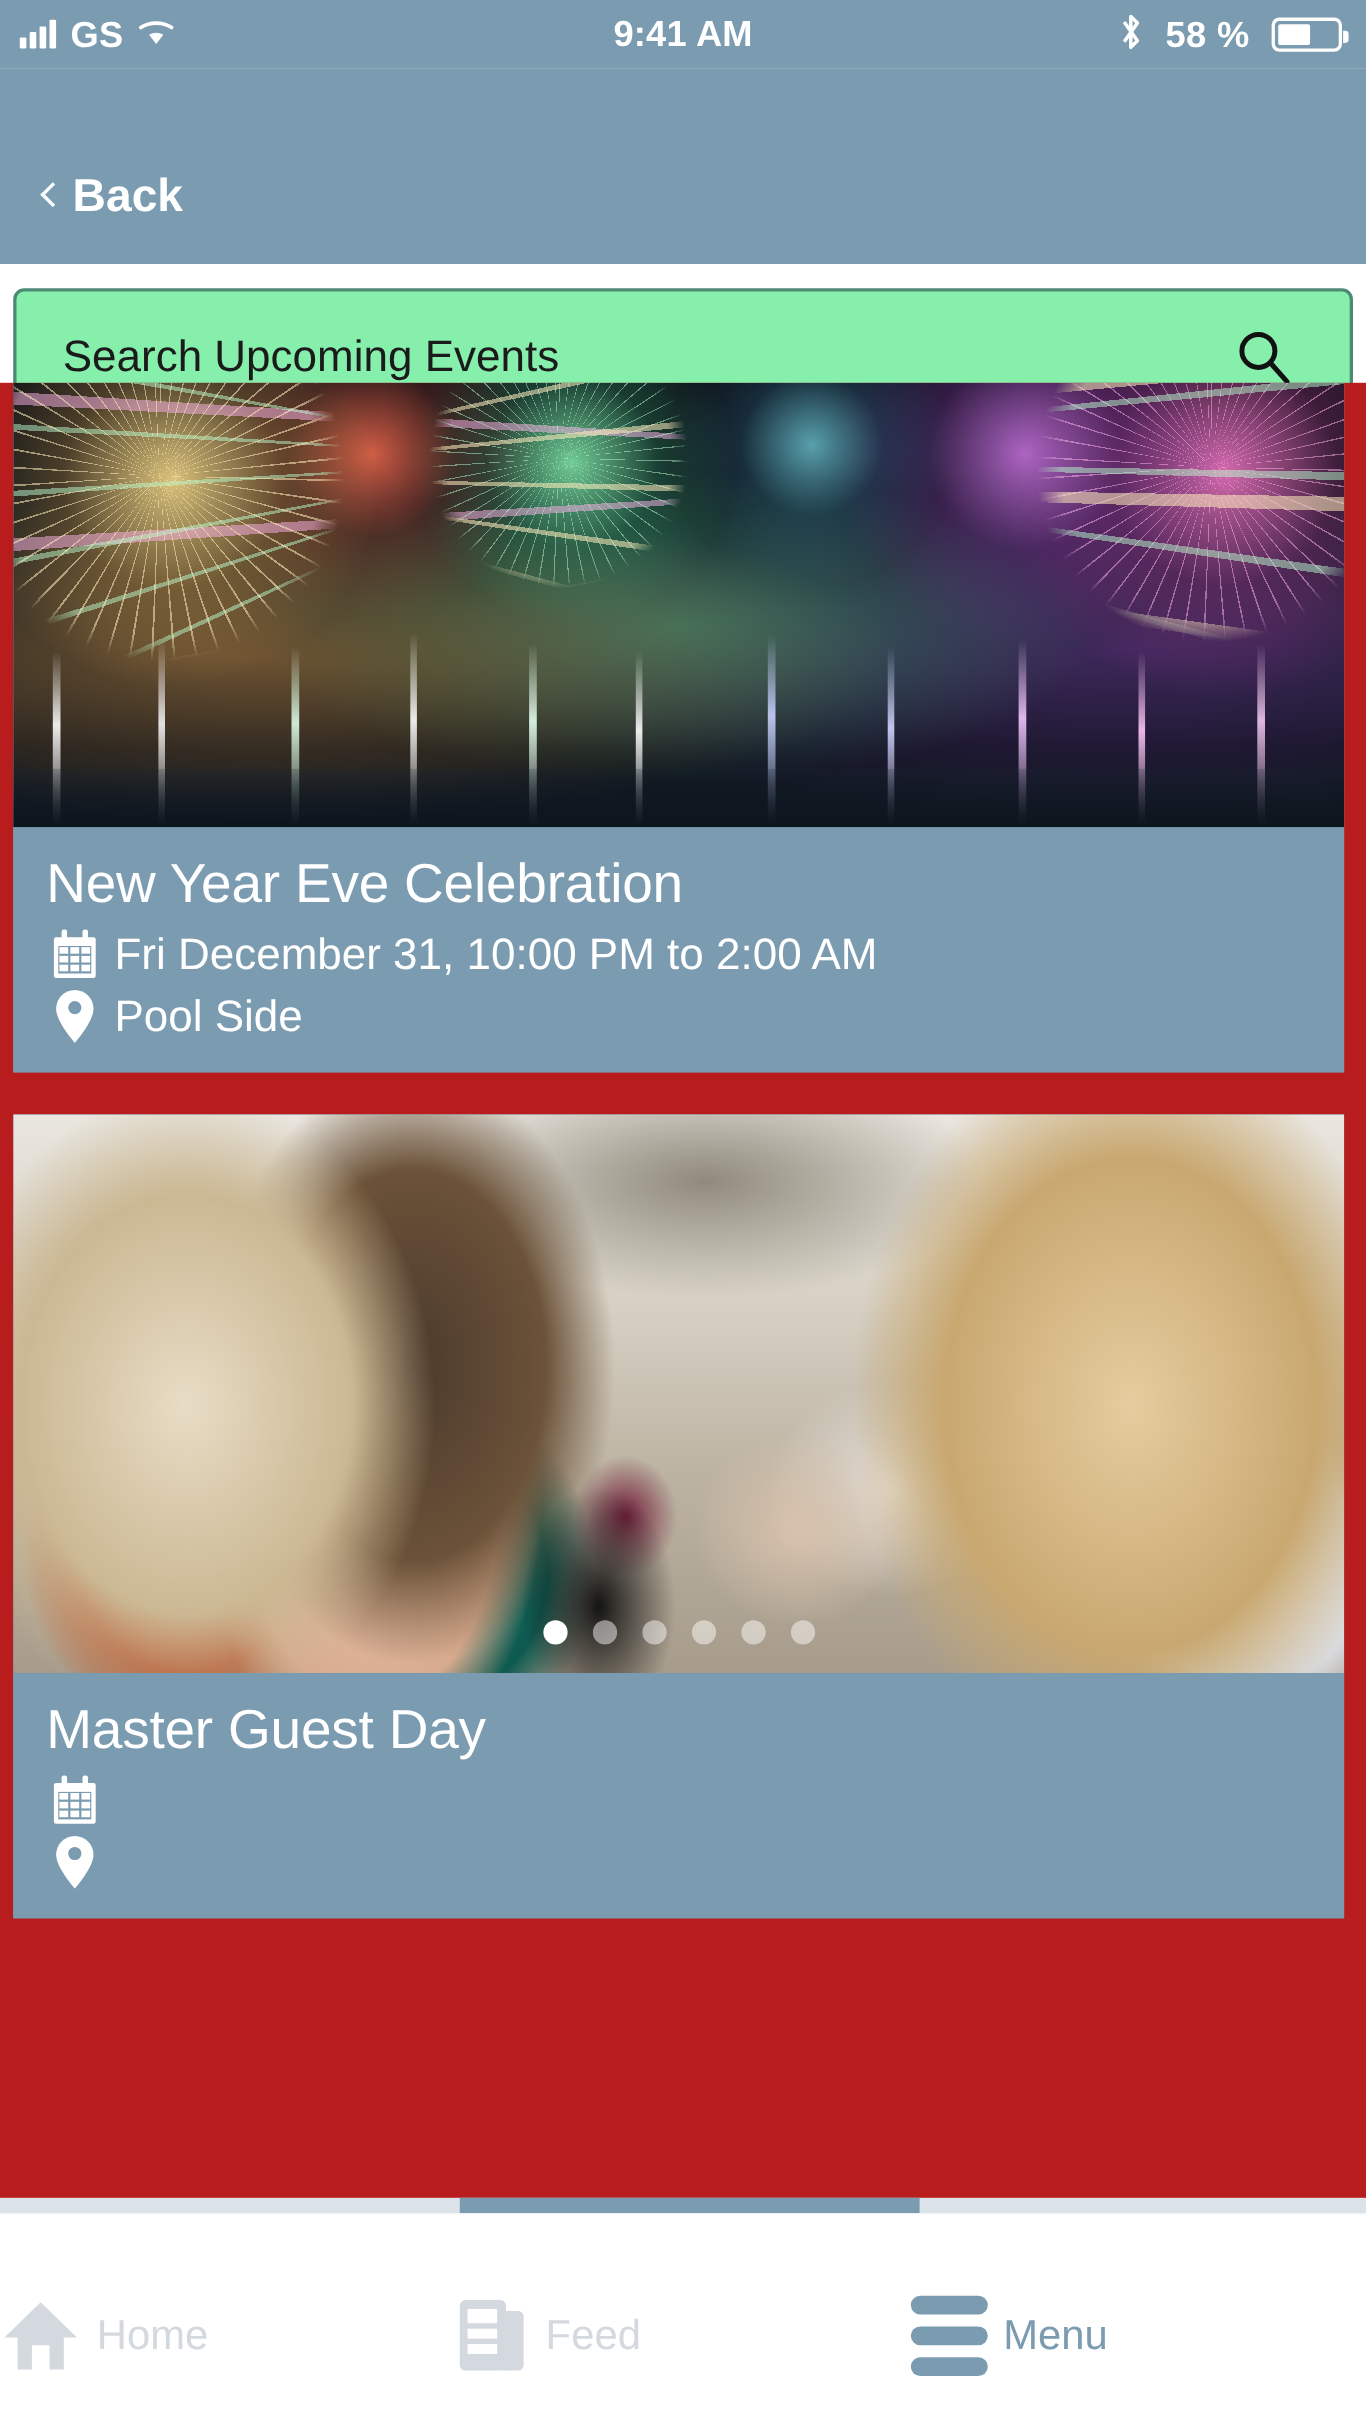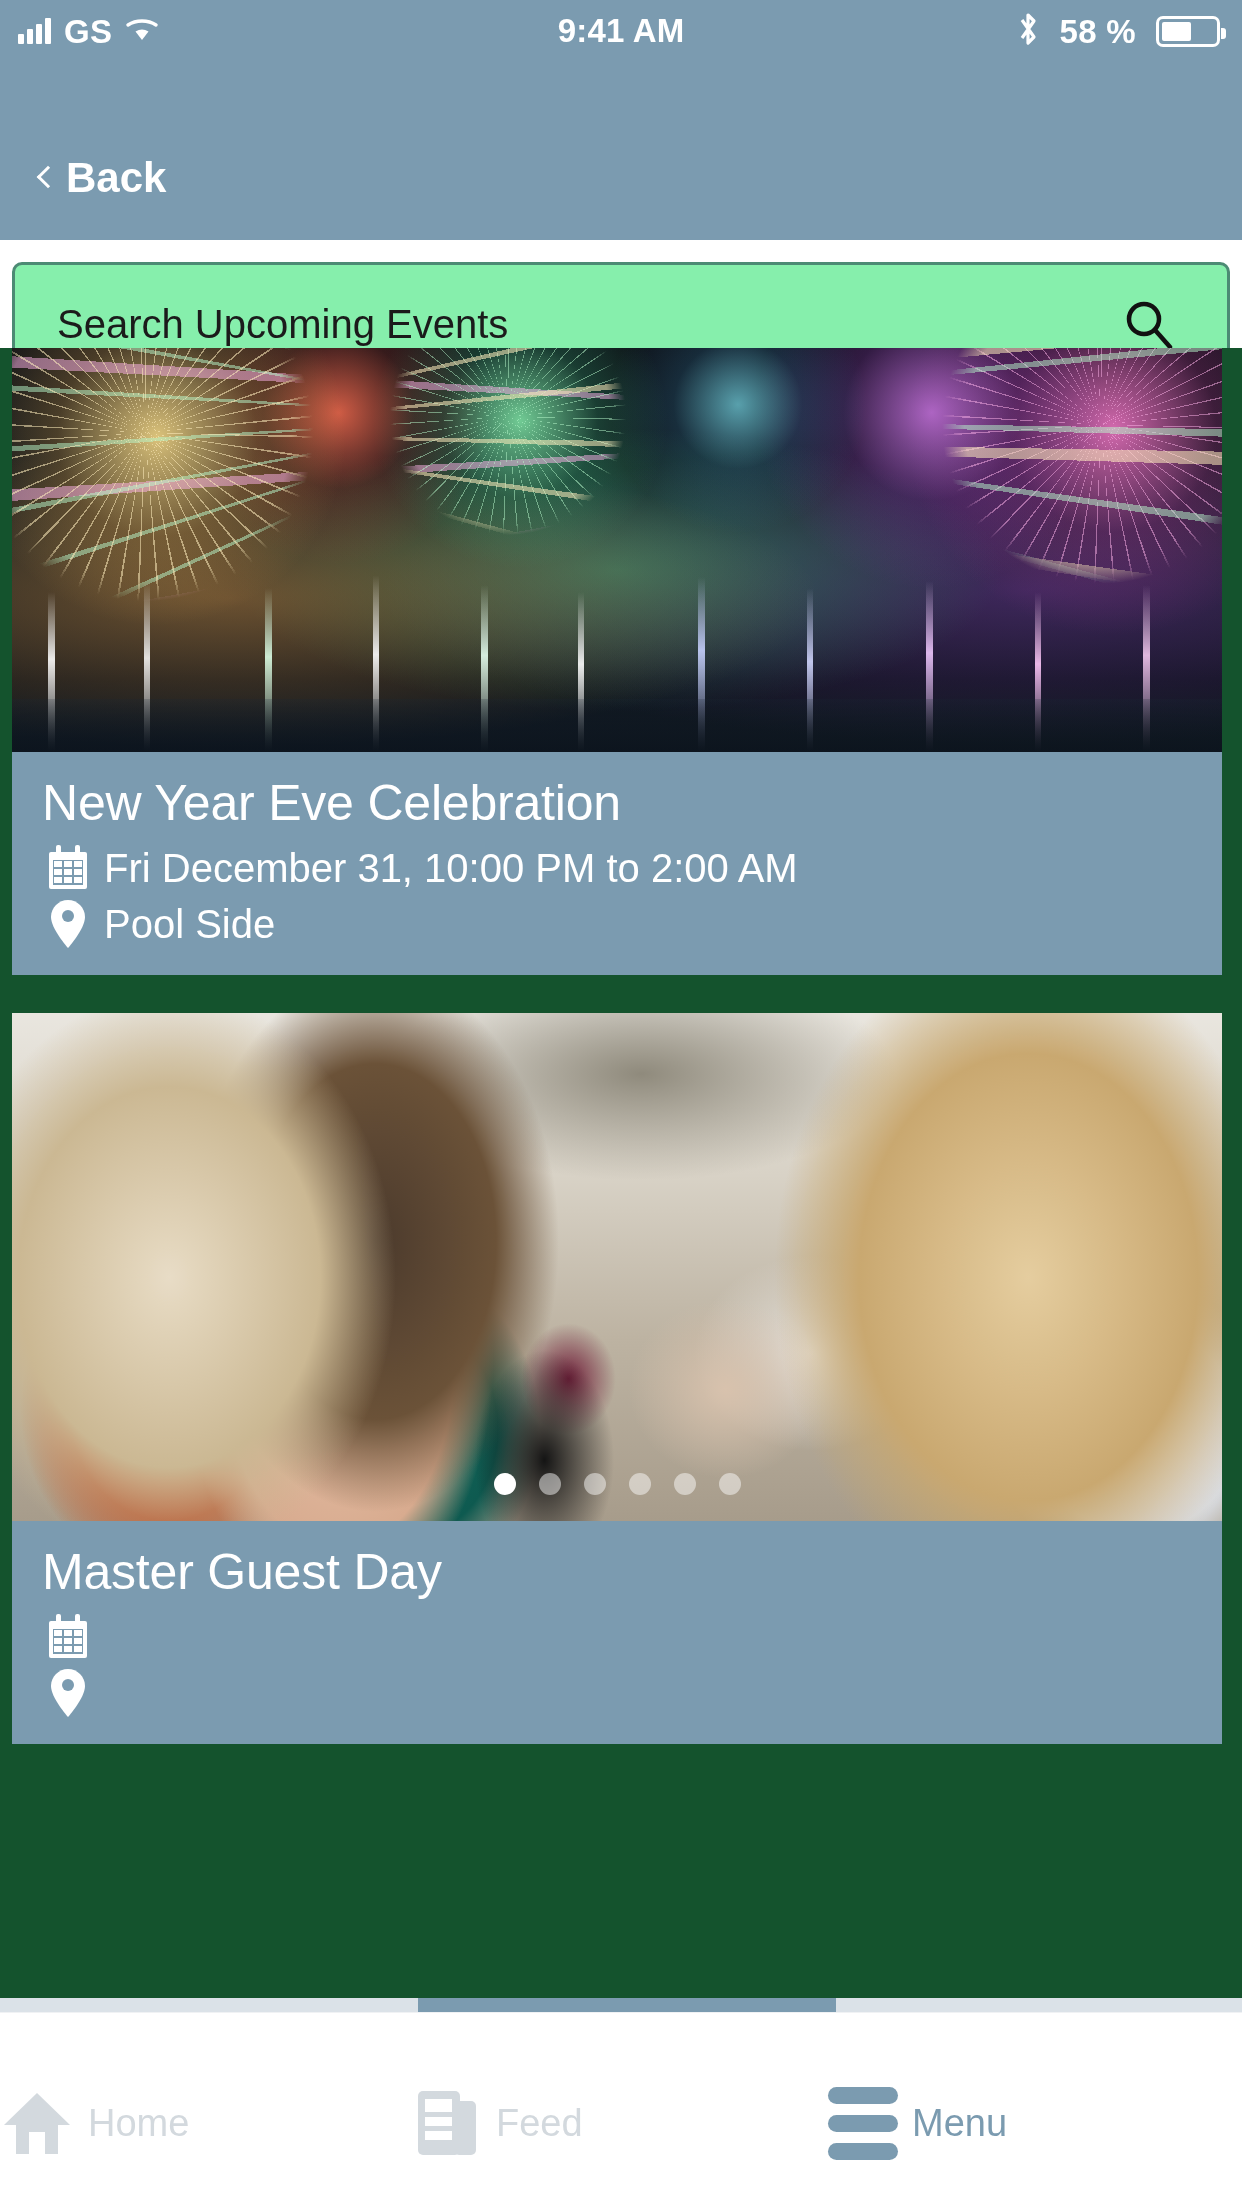--- a/index.html
+++ b/index.html
@@ -105,21 +105,21 @@
   .search-icon {
     position: absolute; right: 52px; top: 50%;
     transform: translateY(-50%);
     width: 52px; height: 52px; cursor: pointer;
   }
 
   
   .scroll {
     position: absolute; top: 348px; left: 0;
     width: 1242px; height: 1660px;
-    background: #14532d; overflow: hidden;
+    background: #b91c1c; overflow: hidden;
   }
   .card {
     position: relative;
     margin: 0 20px 38px 12px;
     background: #7b9bb0;
     overflow: hidden;
   }
   .card-photo { position: relative; width: 100%; overflow: hidden; }
 
   

